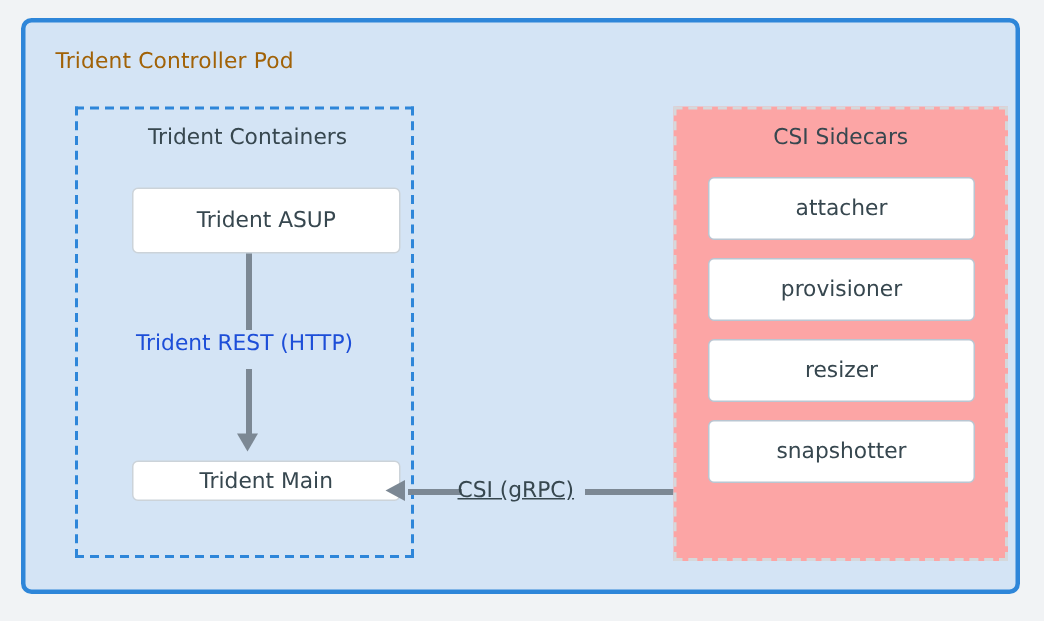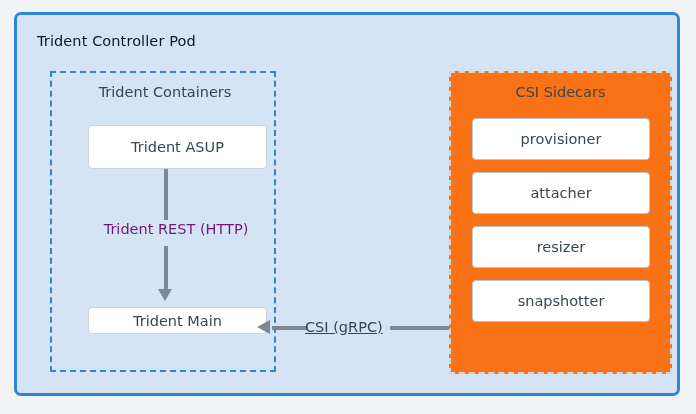--- a/index.html
+++ b/index.html
@@ -29,21 +29,21 @@
     box-sizing: border-box;
     background: #d4e4f5;
     border: 3px solid #2e86d9;
     border-radius: 7px;
   }
   .pod-title {
     position: absolute;
     left: 20px;
     top: 18px;
     font-size: 14.5px;
-    color: #0f172a;
+    color: #a16207;
     letter-spacing: 0.1px;
     white-space: nowrap;
   }
 
   
   .containers-group {
     position: absolute;
     left: 33px;
     top: 56px;
     width: 226px;
@@ -116,23 +116,22 @@
     border-right: 7.5px solid transparent;
     border-top: 12px solid #7c8894;
   }
   .rest-label {
     position: absolute;
     left: 0;
     top: 206px;
     width: 292px;
     text-align: center;
     font-size: 14.5px;
-    color: #701a75;
+    color: #1d4ed8;
     white-space: nowrap;
-    margin-left: 13px;
   }
 
   
   .hline-left {
     position: absolute;
     left: 255px;
     top: 310.5px;
     width: 36px;
     height: 4px;
     background: #7c8894;
@@ -167,21 +166,21 @@
   }
 
   
   .sidecars-panel {
     position: absolute;
     left: 432px;
     top: 56px;
     width: 223px;
     height: 303px;
     box-sizing: border-box;
-    background: #f97316;
+    background: #fca5a5;
     border: 2px dashed #d5d8db;
   }
   .sidecars-title {
     position: absolute;
     left: 0;
     top: 11px;
     width: 219px;
     text-align: center;
     font-size: 14.5px;
     color: #37474f;
@@ -235,24 +234,24 @@
 
     <div class="harrow-head"></div>
     <div class="hline-left"></div>
     <div class="csi-label">CSI (gRPC)</div>
     <div class="hline-right"></div>
 
     <div class="sidecars-panel">
       <div class="sidecars-title">CSI Sidecars</div>
       <div class="sidecar-list">
         <div class="sidecar-item">
+          <span>attacher</span>
+        </div>
+        <div class="sidecar-item">
           <span>provisioner</span>
-        </div>
-        <div class="sidecar-item">
-          <span>attacher</span>
         </div>
         <div class="sidecar-item">
           <span>resizer</span>
         </div>
         <div class="sidecar-item">
           <span>snapshotter</span>
         </div>
       </div>
     </div>
 

